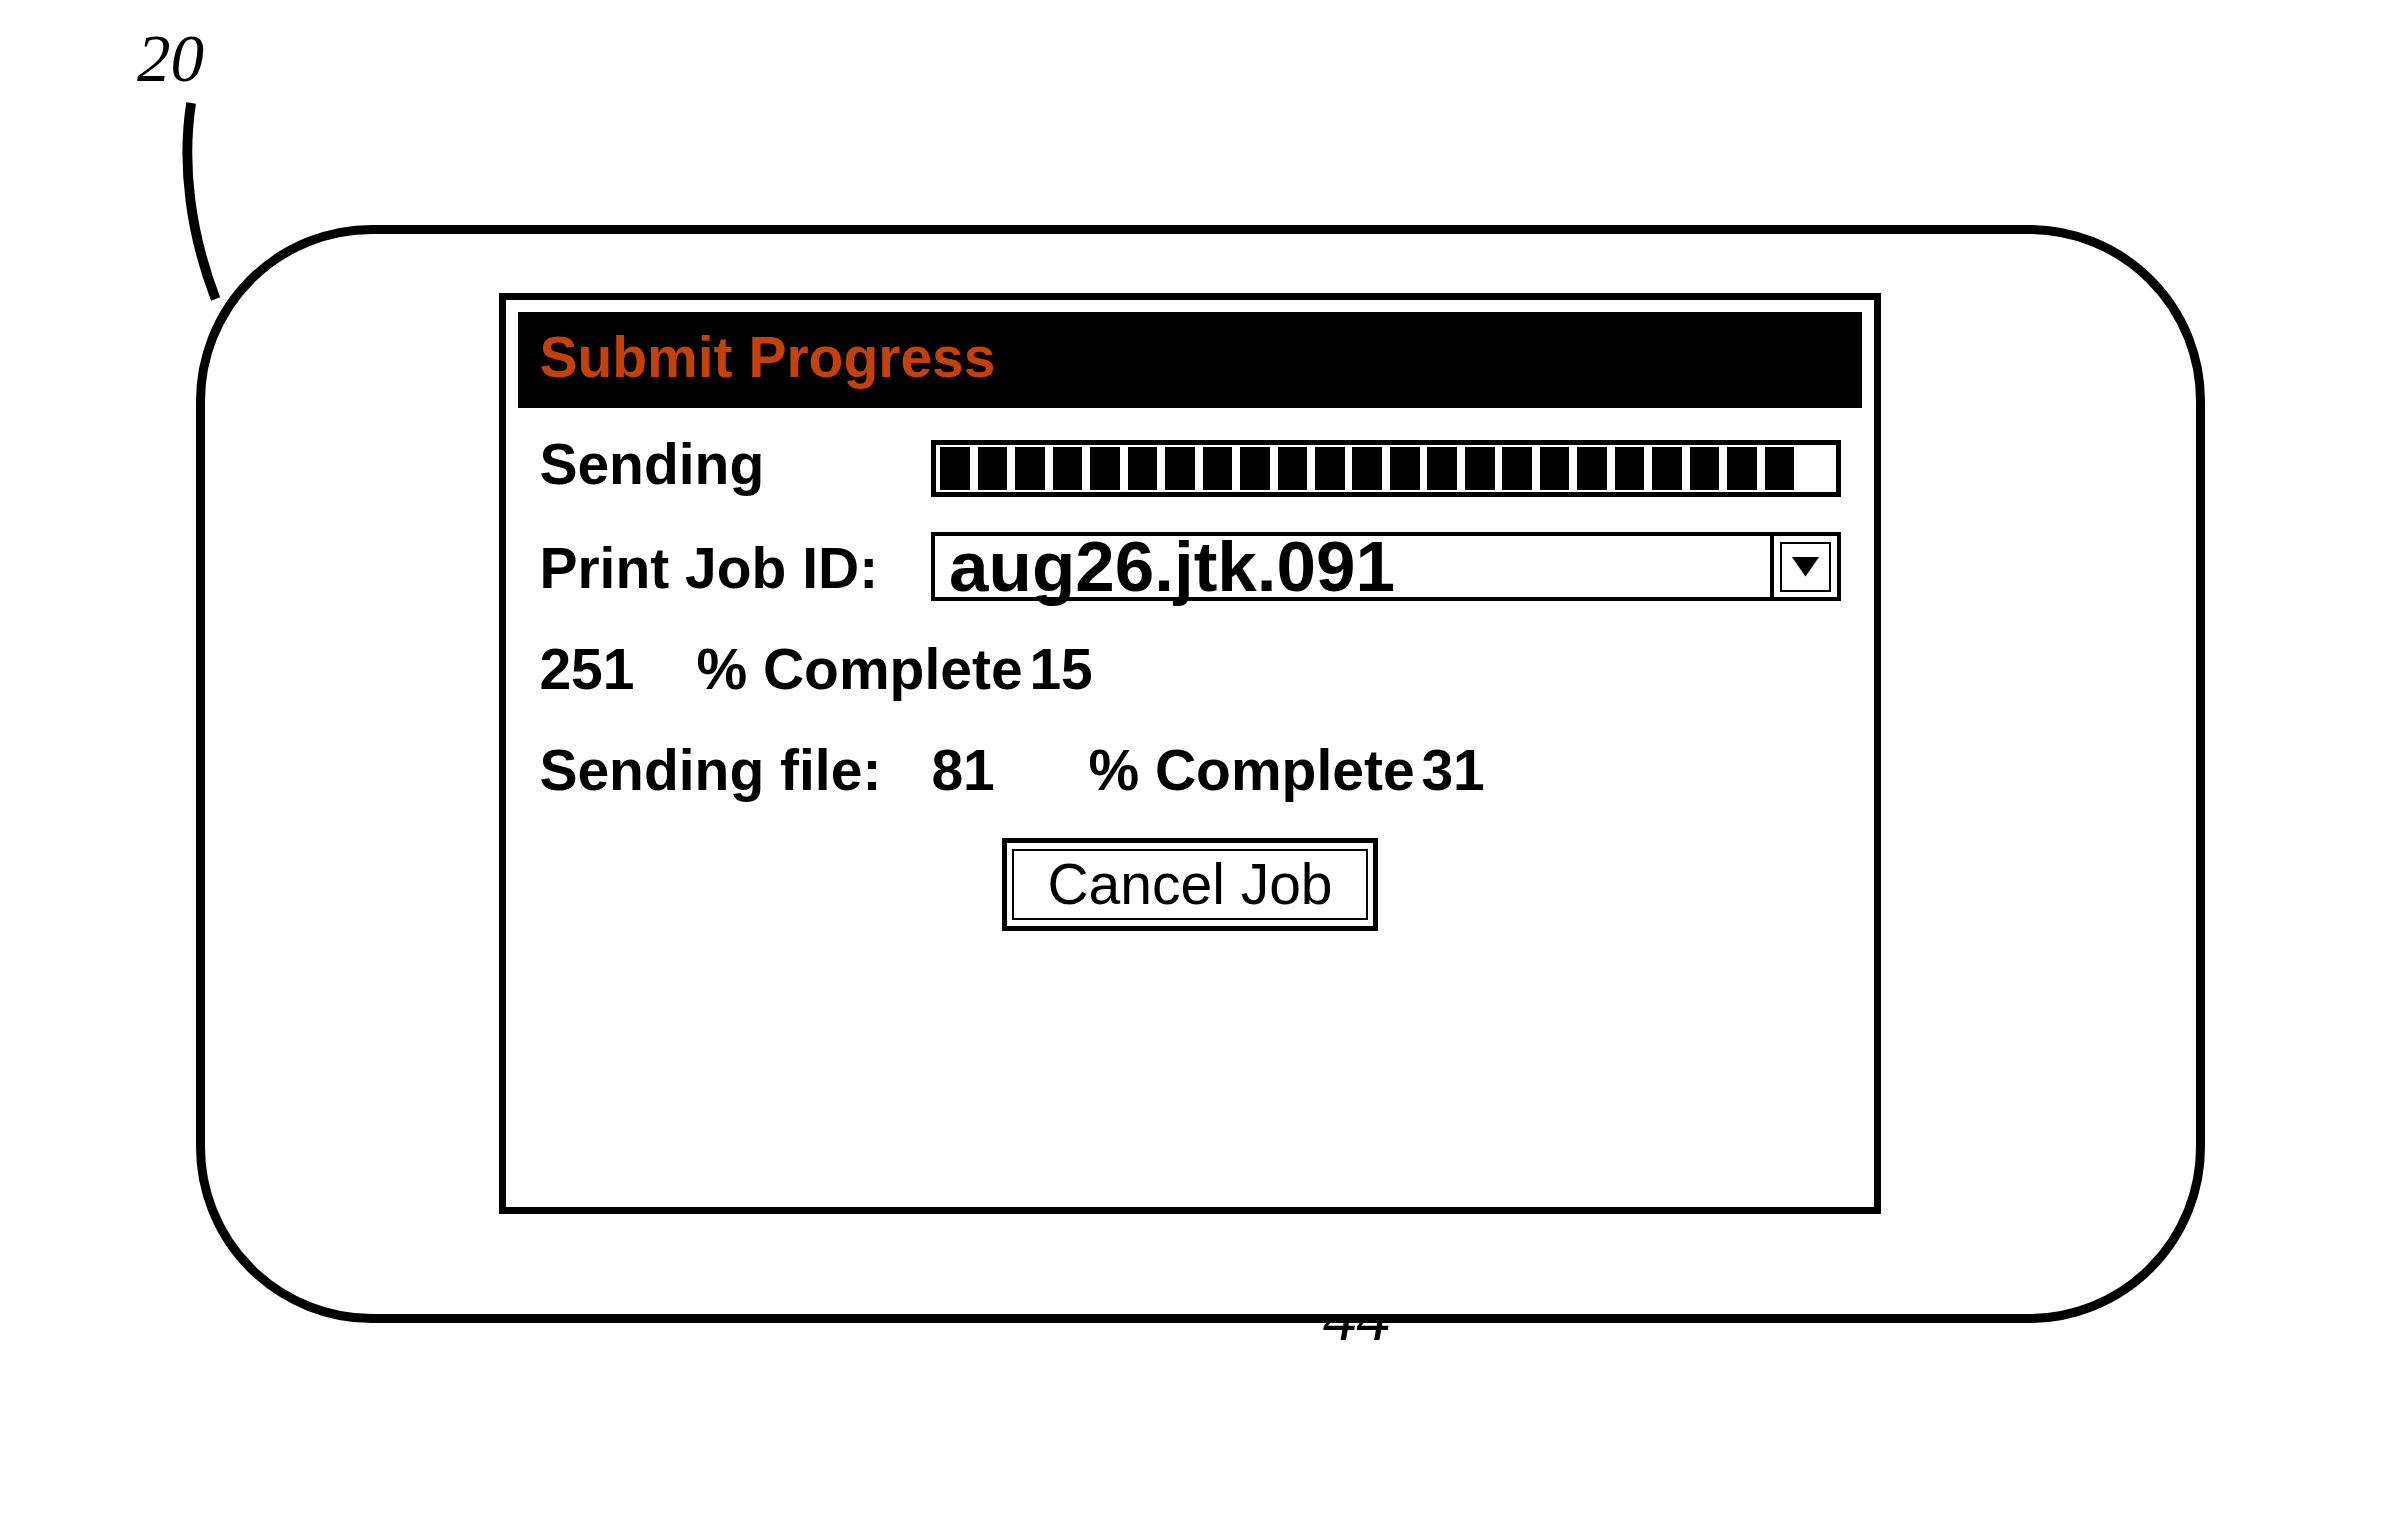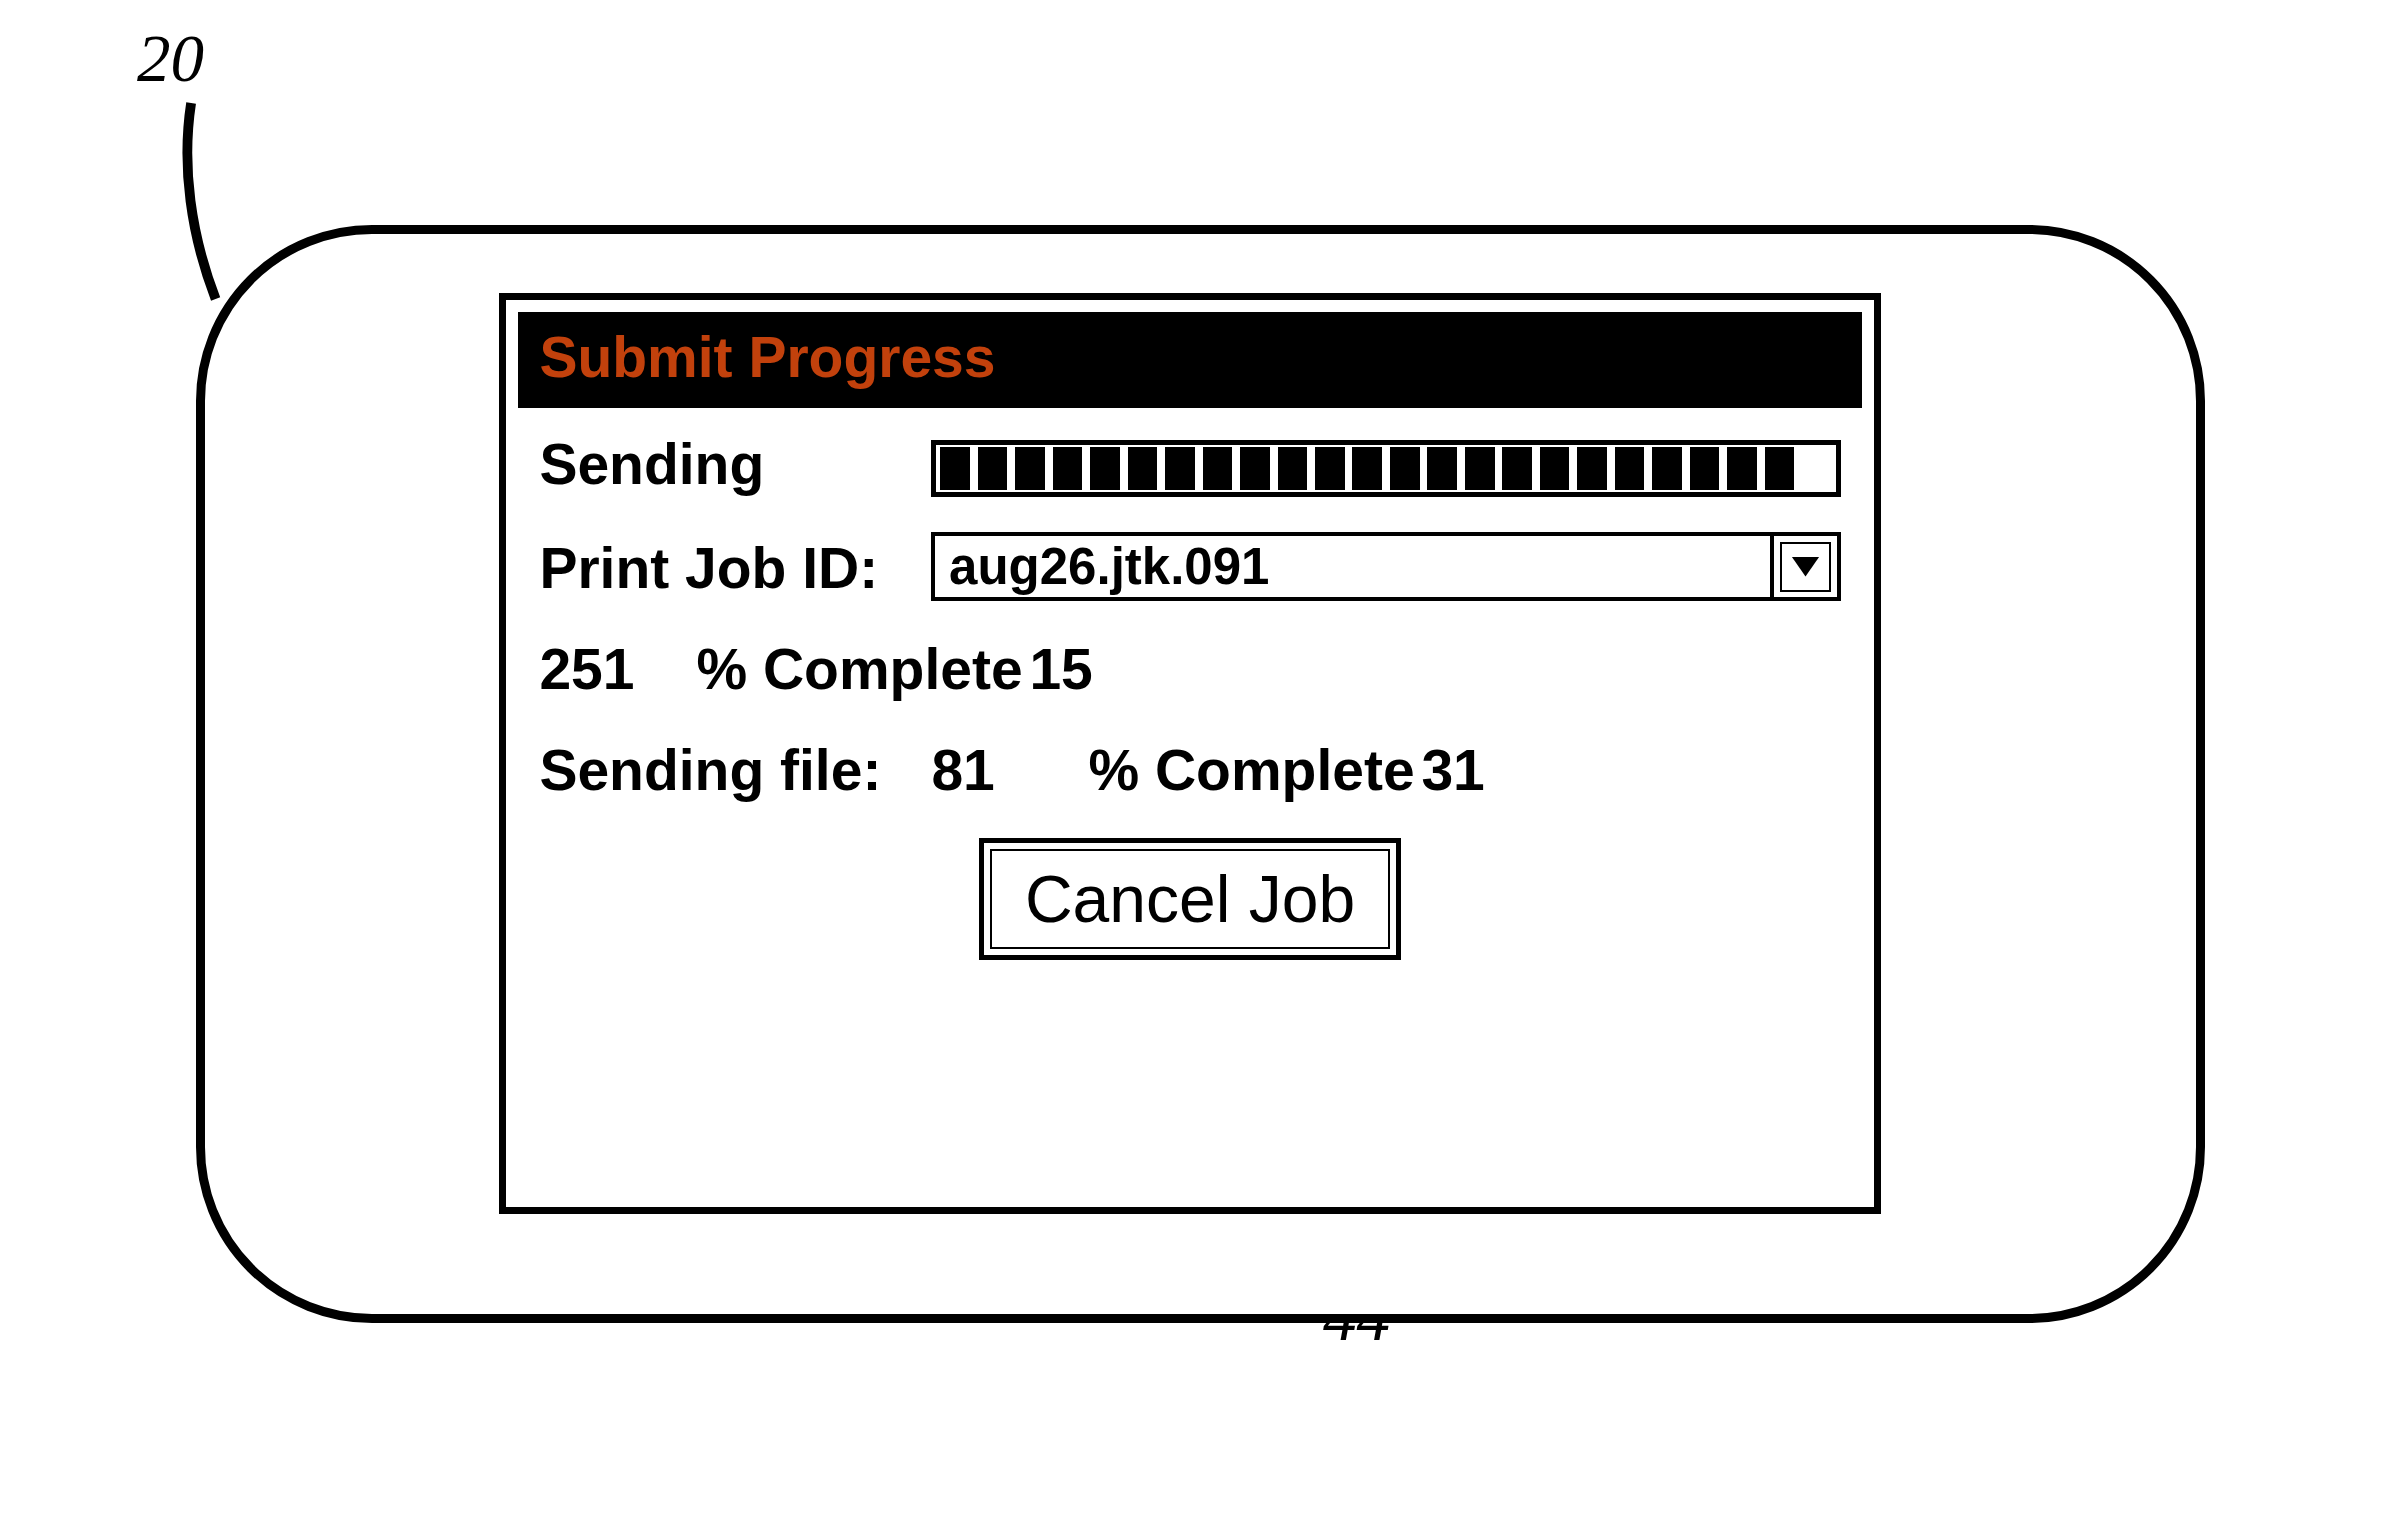--- a/index.html
+++ b/index.html
@@ -103,21 +103,21 @@
   .combo {
     flex: 1;
     display: flex;
     align-items: stretch;
     height: 69px;
   }
   .combo-text {
     flex: 1;
     border: 4.9px solid #000;
     padding: 3.9px 13.7px;
-    font-size: 51px;
+    font-size: 71px;
     line-height: 1;
     display: flex;
     align-items: center;
   }
   .combo-btn {
     width: 71px;
     border: 4.9px solid #000;
     margin-left: -4.9px;
     position: relative;
     background: #fff;
@@ -138,22 +138,22 @@
     justify-content: center;
     margin-top: 5.9px;
   }
   .cancel-btn {
     border: 5.9px solid #000;
     padding: 5.9px;
     background: #fff;
   }
   .cancel-btn-inner {
     border: 2.9px solid #000;
-    padding: 15px 33px;
-    font-size: 66px;
+    padding: 5px 33px;
+    font-size: 57px;
     line-height: 1;
   }
 </style>
 </head>
 <body>
 
 <div class="stage">
 
   <svg class="lead-svg" viewBox="0 0 2456 1555">
     <path d="M 195 105 C 185 170 195 240 220 305" stroke="#000" stroke-width="10" fill="none"></path>

